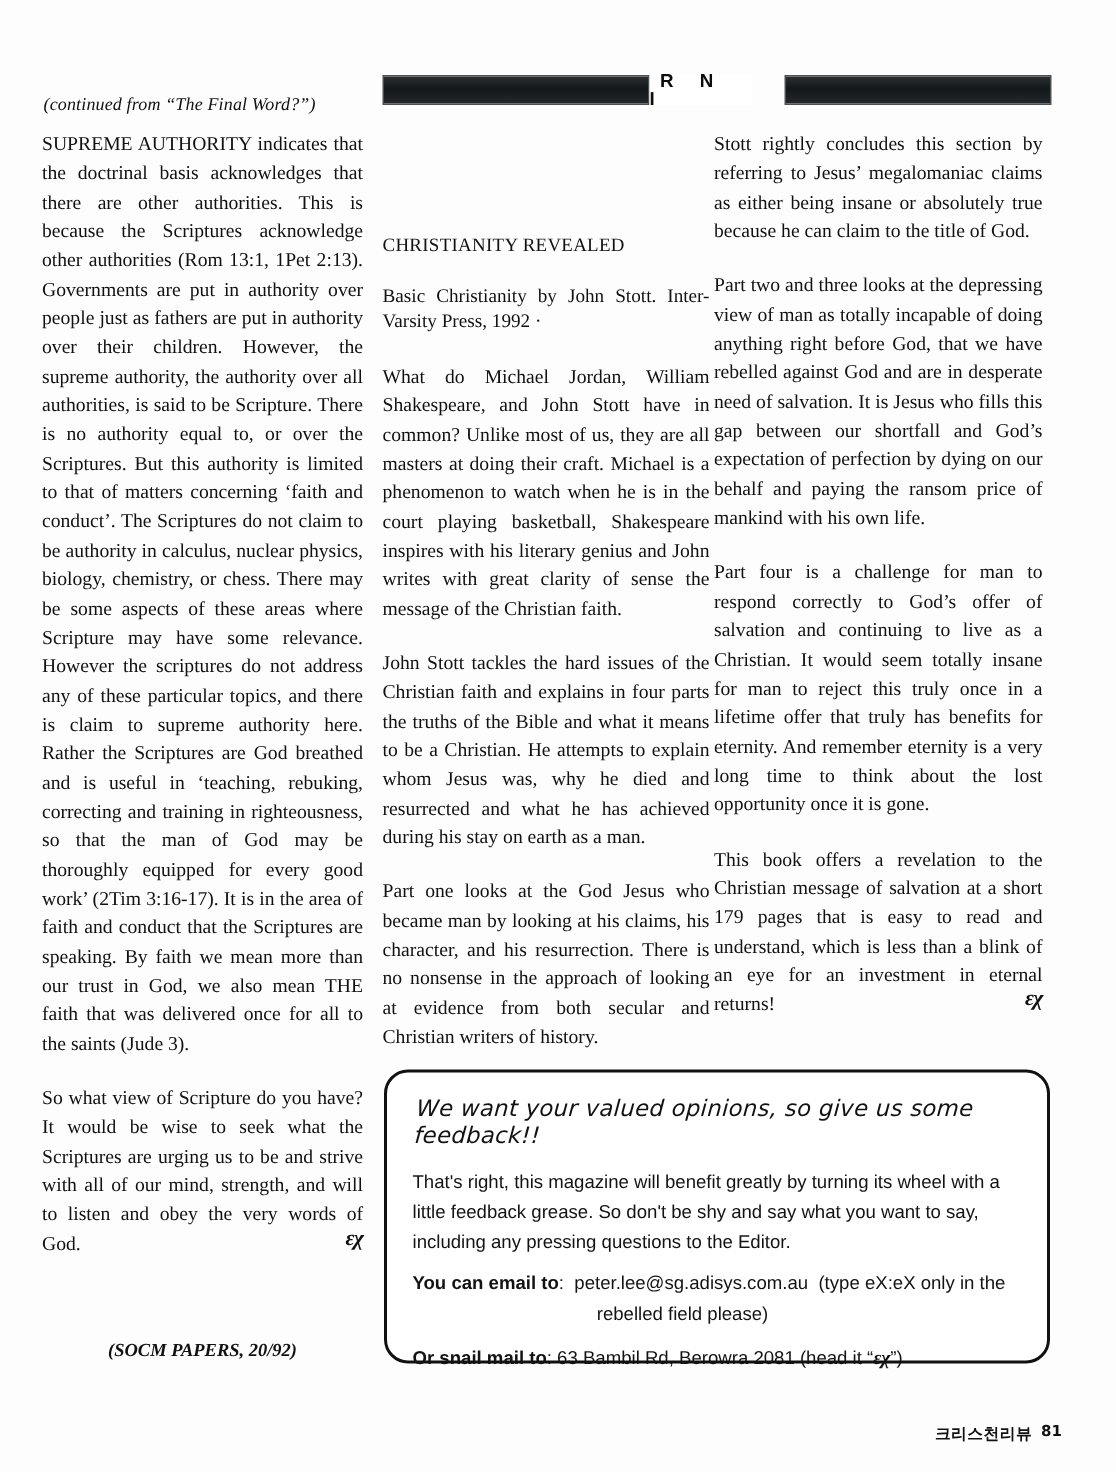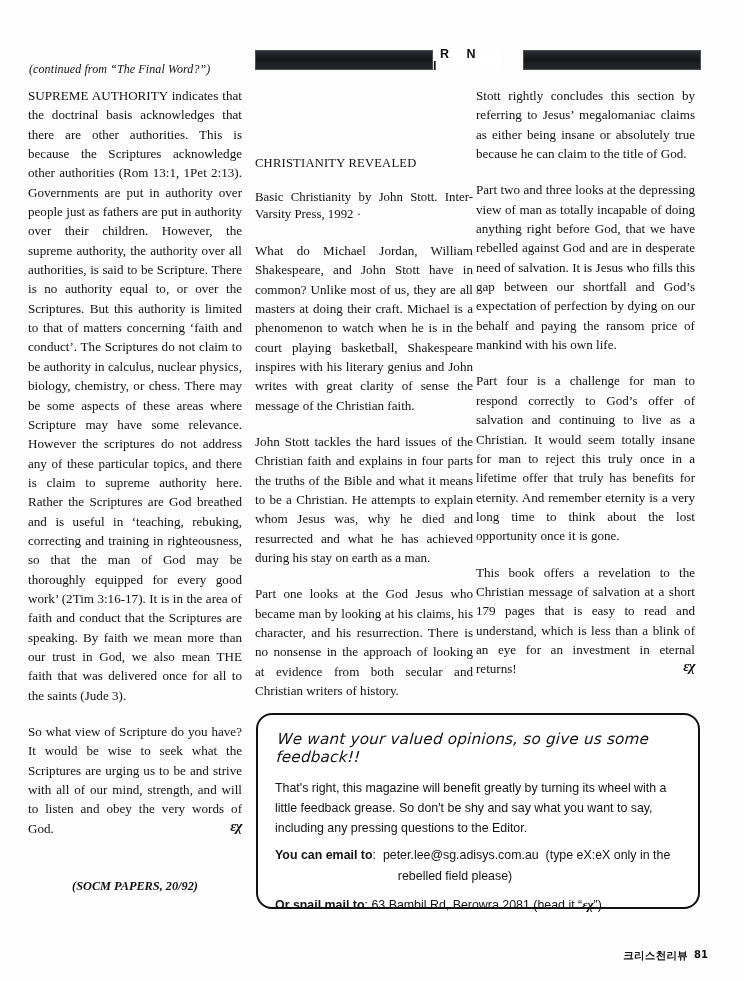--- a/index.html
+++ b/index.html
@@ -154,21 +154,21 @@
     float: right;
     margin-top: -2px;
   }
   .clearer { clear: both; height: 0; }
 
   .source-line {
     text-align: center;
     font-style: italic;
     font-weight: bold;
     font-size: 12.3px;
-    margin-top: 22px;
+    margin-top: 36px;
   }
   .byline {
     text-align: right;
     font-style: italic;
     font-weight: bold;
     font-size: 12.6px;
     margin-top: 14px;
     padding-right: 6px;
   }
 

